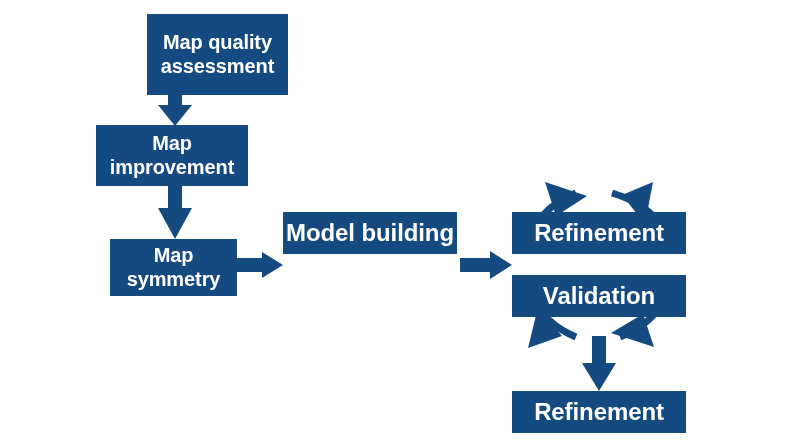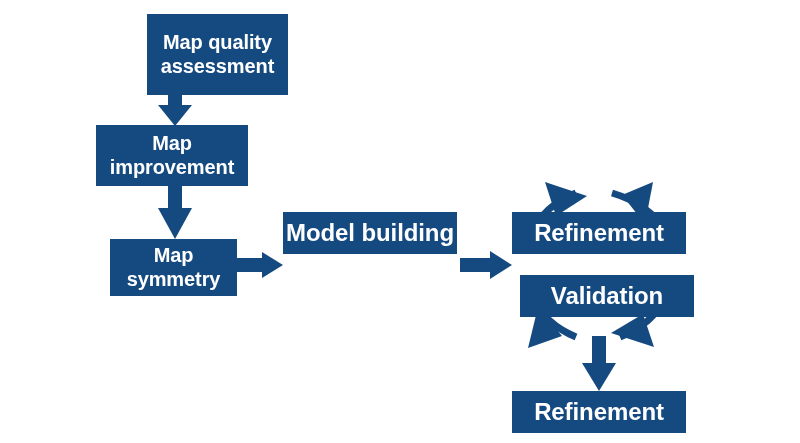--- a/index.html
+++ b/index.html
@@ -104,17 +104,17 @@
 improvement</div>
 
   <div class="node" style="left:110px; top:239px; width:127px; height:57px;">Map
 symmetry</div>
 
   <div class="node small" style="left:283px; top:212px; width:174px; height:42px;">Model building</div>
 
 
   <div class="node small" style="left:512px; top:212px; width:174px; height:42px;">Refinement</div>
 
-  <div class="node small" style="left:512px; top:275px; width:174px; height:42px;margin-left:8px;">Validation</div>
+  <div class="node small" style="left:512px; top:275px; width:174px; height:42px;">Validation</div>
 
   <div class="node small" style="left:512px; top:391px; width:174px; height:42px;">Refinement</div>
 
 </div>
 
 </body></html>

